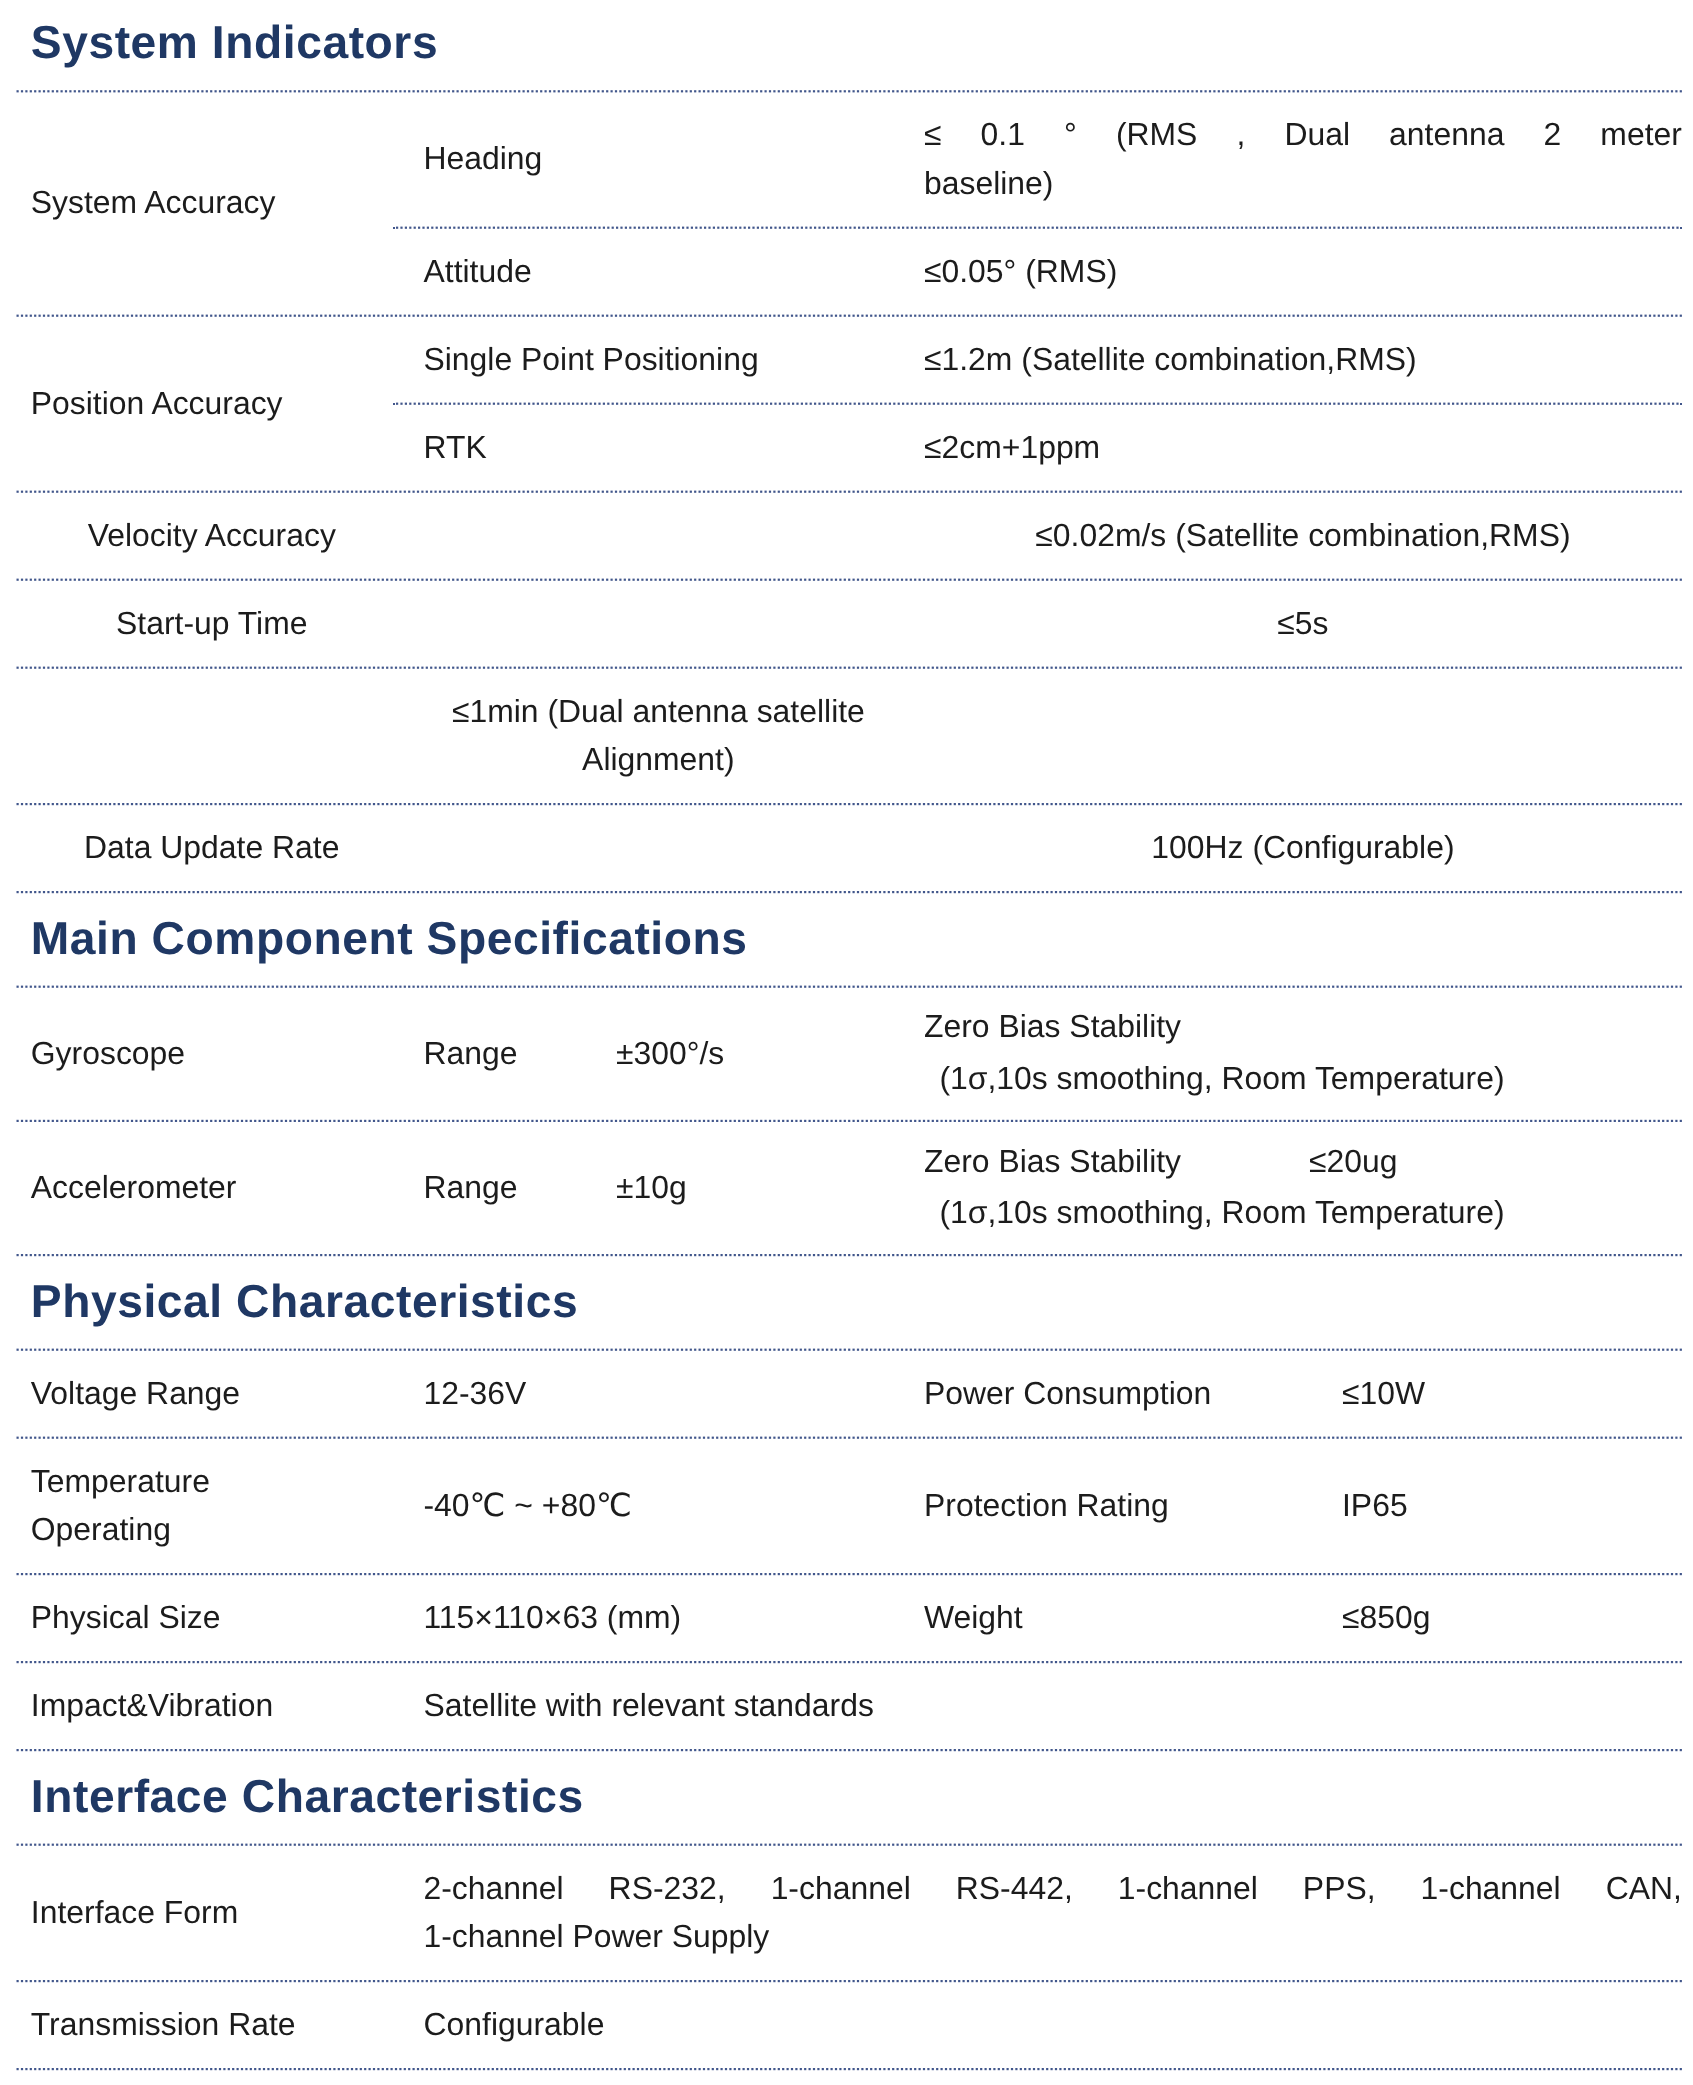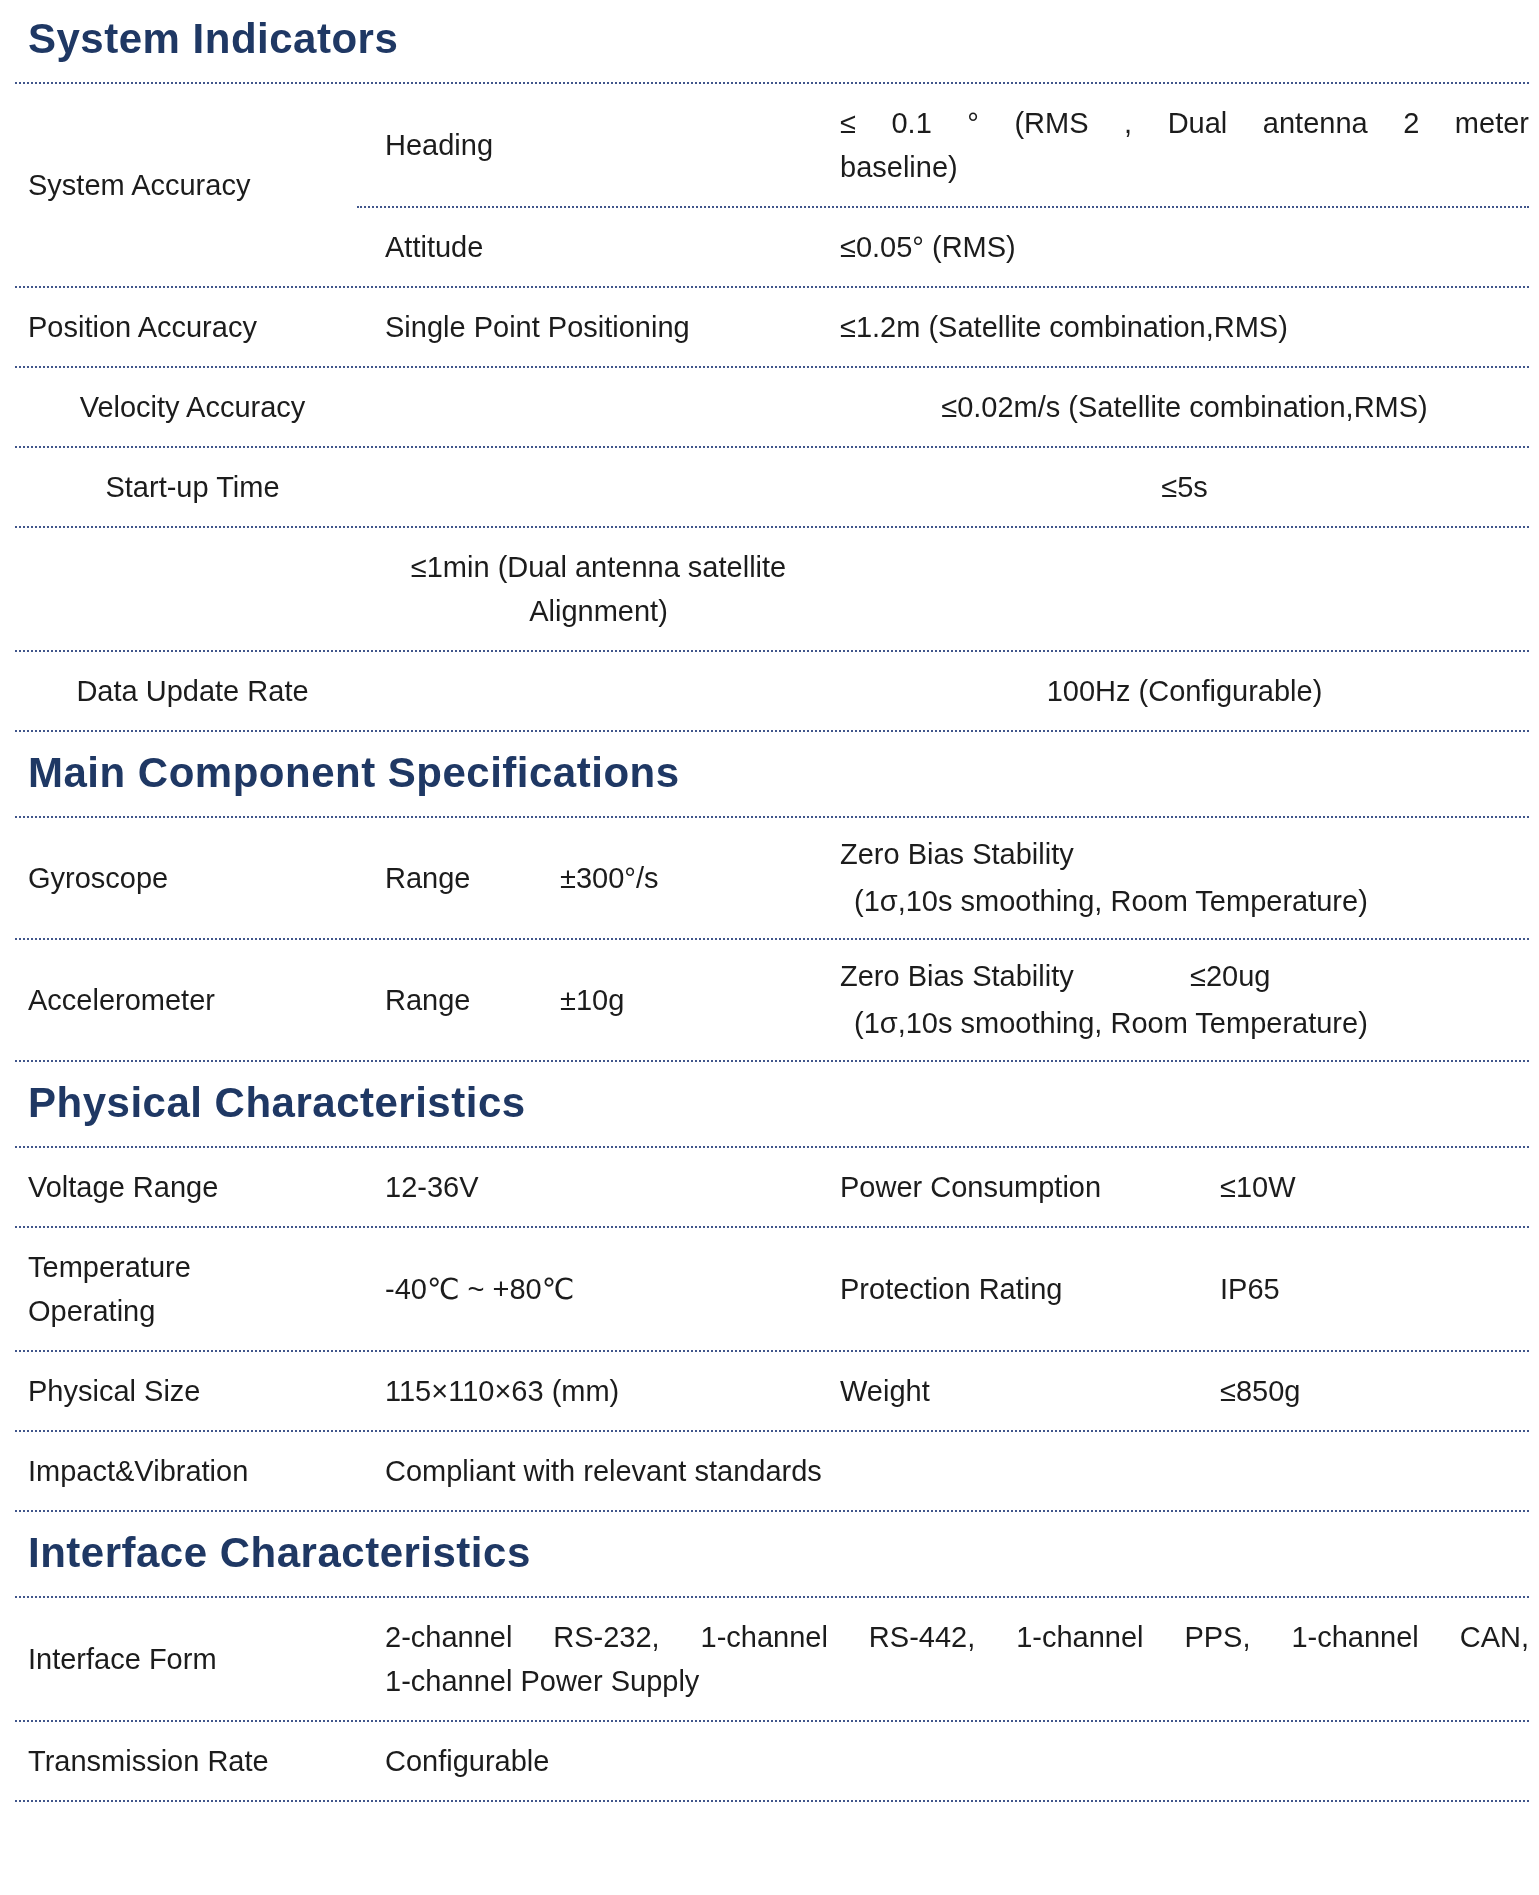--- a/index.html
+++ b/index.html
@@ -112,20 +112,24 @@
       </div>
     </div>
 
     <div class="row span2">
       <div class="c1">Position Accuracy</div>
       <div class="subblock">
         <div class="subrow">
           <div class="c2">Single Point Positioning</div>
           <div class="c3">≤1.2m (Satellite combination,RMS)</div>
         </div>
+        <div class="subrow">
+          <div class="c2">RTK</div>
+          <div class="c3">≤2cm+1ppm</div>
+        </div>
       </div>
     </div>
 
     <div class="row sys">
       <div class="c1">Velocity Accuracy</div>
       <div class="c2"></div>
       <div class="c3">≤0.02m/s (Satellite combination,RMS)</div>
     </div>
 
     <div class="row sys">
@@ -201,21 +205,21 @@
 
     <div class="row phys">
       <div class="c1">Physical Size</div>
       <div class="c2">115×110×63 (mm)</div>
       <div class="c3">Weight</div>
       <div class="c4">≤850g</div>
     </div>
 
     <div class="row phys">
       <div class="c1">Impact&amp;Vibration</div>
-      <div class="c2 wide">Compliant with relevant standards</div>
+      <div class="c2 wide">Satellite with relevant standards</div>
     </div>
 
   </div>
 
   <div class="section-title">Interface Characteristics</div>
 
   <div class="spec-table">
 
     <div class="row phys">
       <div class="c1">Interface Form</div>

